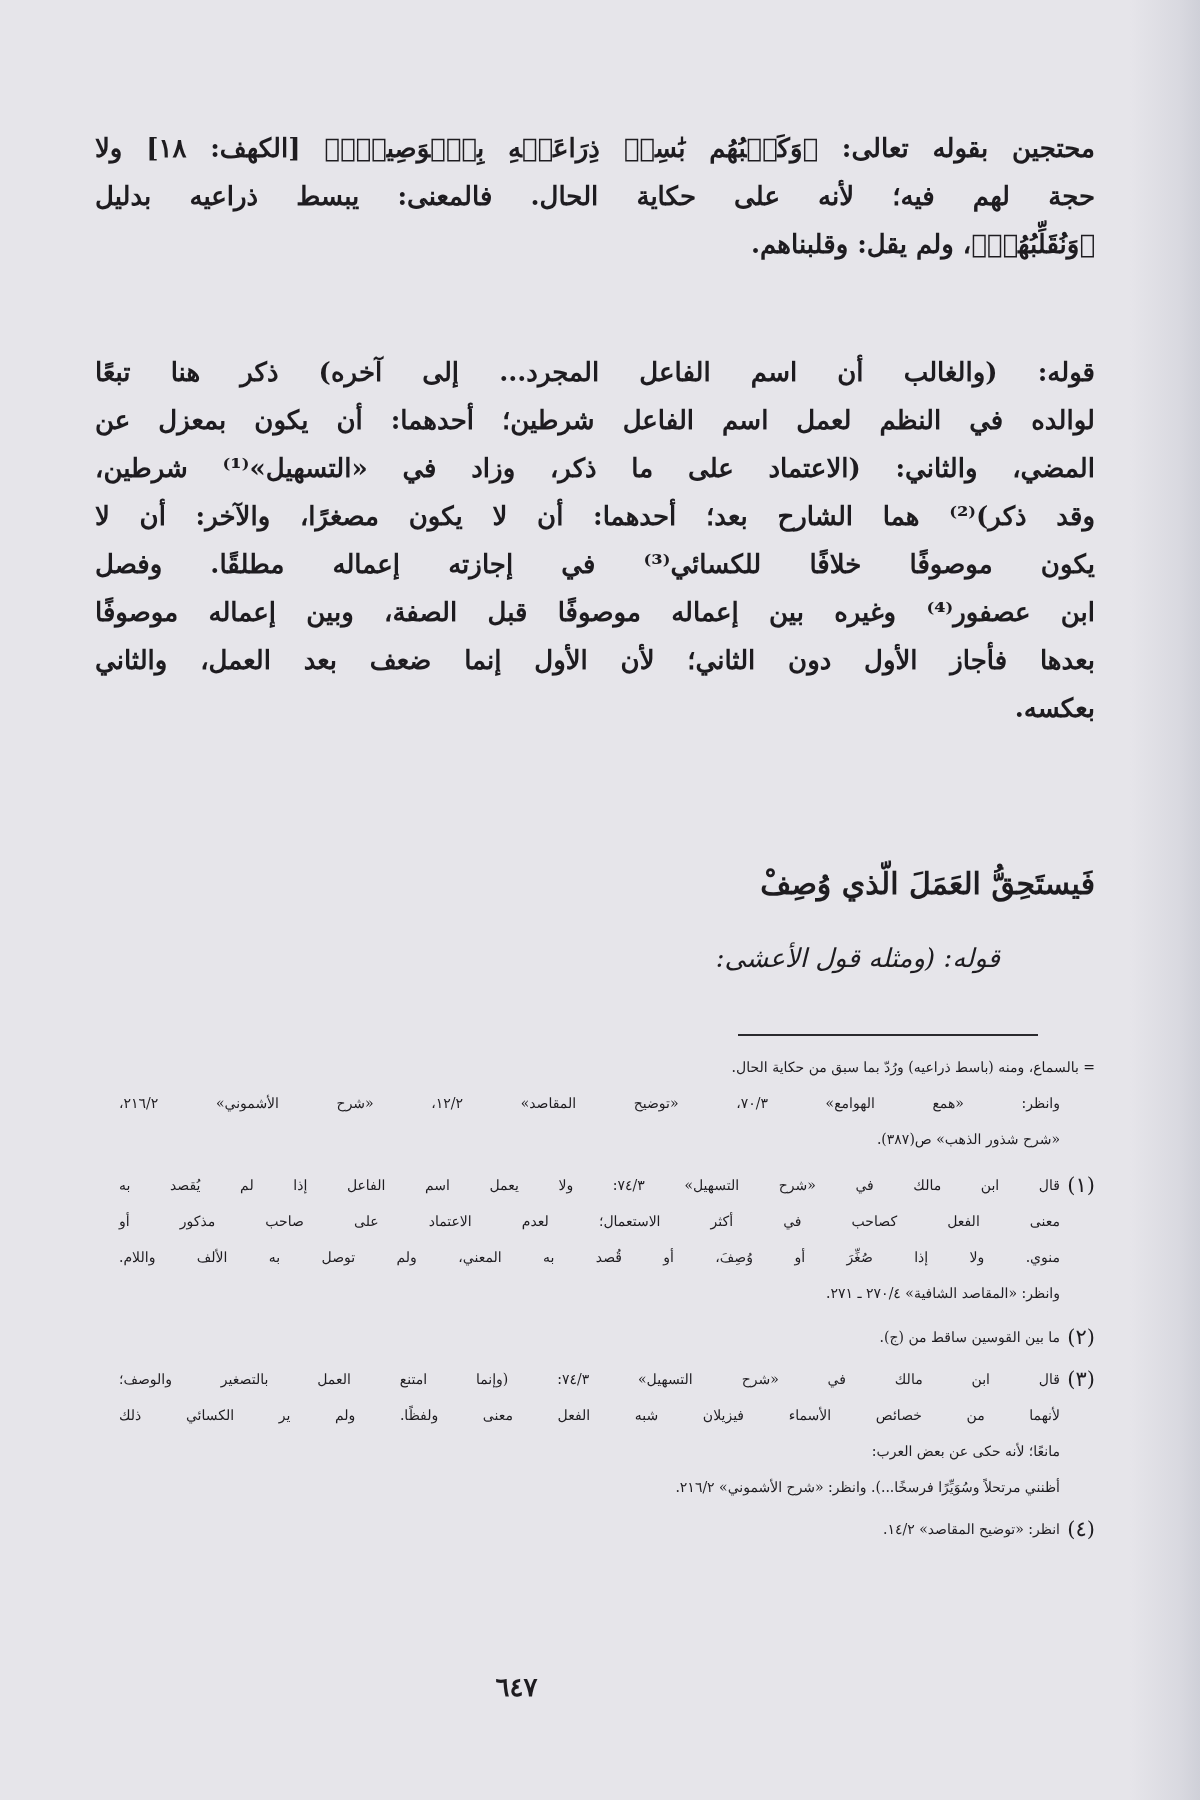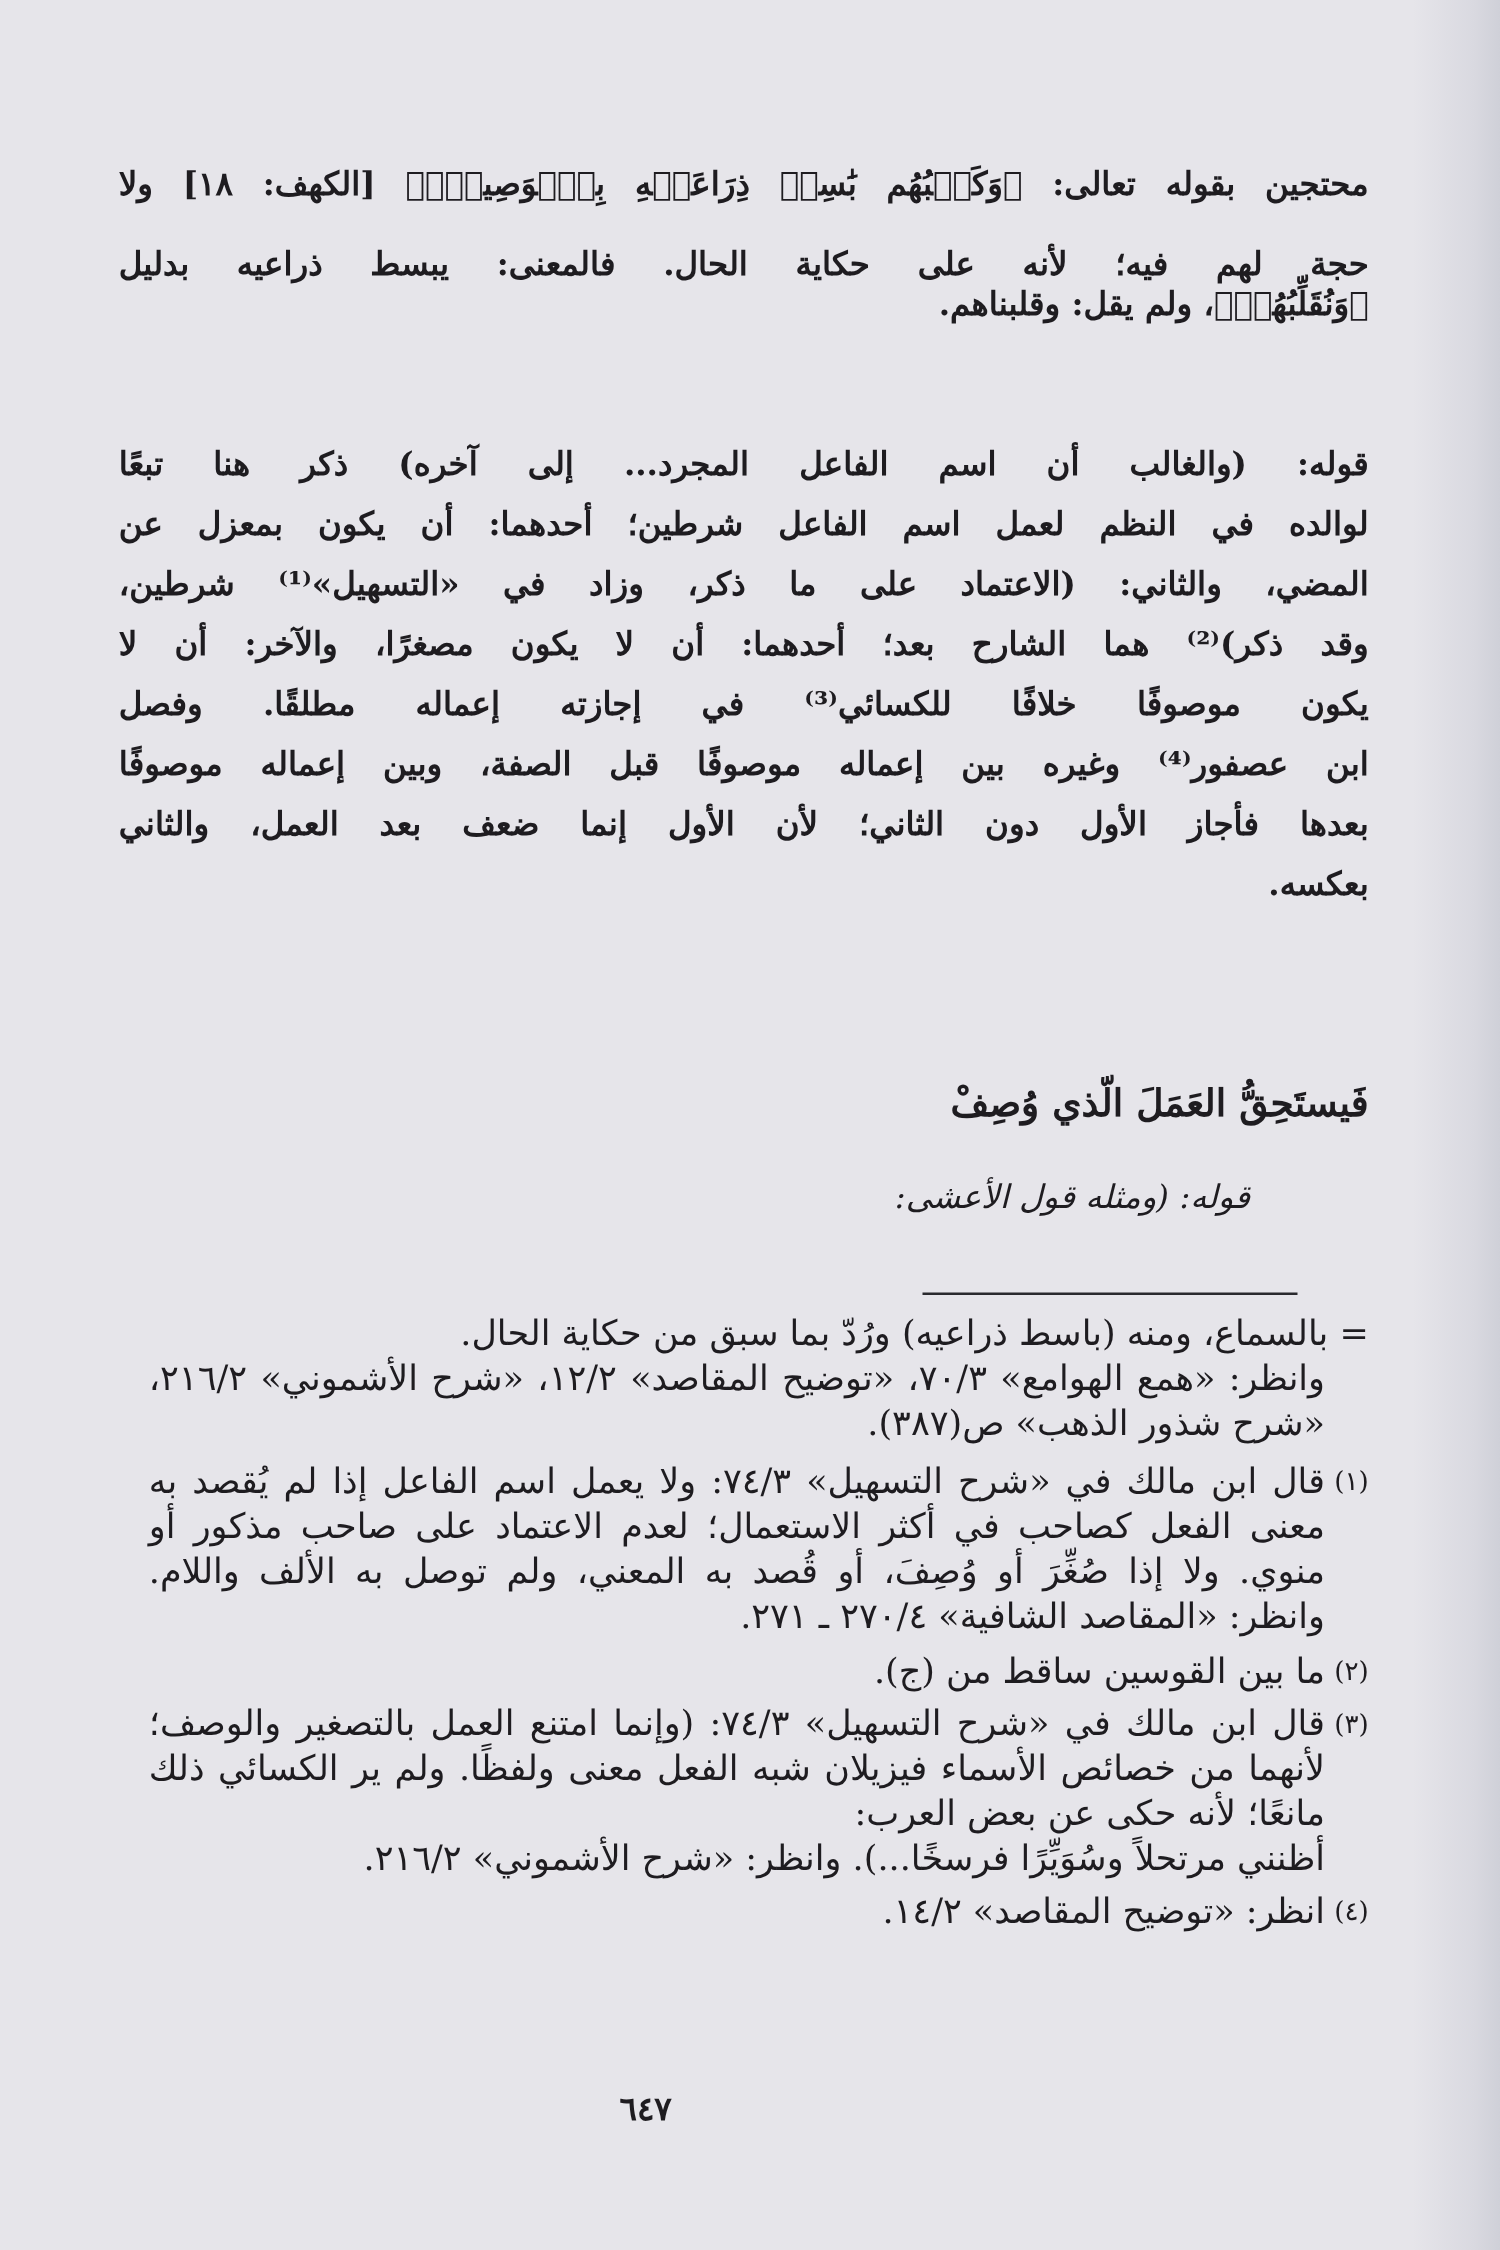--- a/index.html
+++ b/index.html
@@ -30,39 +30,39 @@
     position: absolute; direction: rtl; right: 200px; top: 938px;
     font-size: 26px; line-height: 40px; white-space: nowrap; font-style: italic;
   }
   .rule {
     position: absolute; top: 1034px; left: 738px; width: 300px; height: 2px;
     background: #2a2a2e;
   }
   .fn {
     position: absolute; direction: rtl; white-space: nowrap;
     right: 140px; left: 95px;
-    font-size: 28px; line-height: 34px;
+    font-size: 14px; line-height: 34px;
     text-align: justify; text-align-last: justify; margin-left: 24px;
   }
   .fn.last { text-align-last: right; }
   .fn-num {
     position: absolute; direction: rtl; right: 105px; font-size: 21px; line-height: 34px;
   }
   .page-number {
     position: absolute; top: 1672px; left: 0; width: 1033px; text-align: center;
     font-size: 26px; font-weight: bold; direction: rtl;
   }
 </style>
 </head>
 <body>
 
 <div class="page-edge"></div>
 
 <div class="line" style="top:128px">محتجين بقوله تعالى: ﴿وَكَلۡبُهُم بَٰسِطٞ ذِرَاعَيۡهِ بِٱلۡوَصِيدِۚ﴾ [الكهف: ١٨] ولا</div>
-<div class="line" style="top:192px">حجة لهم فيه؛ لأنه على حكاية الحال. فالمعنى: يبسط ذراعيه بدليل</div>
+<div class="line" style="top:176px">حجة لهم فيه؛ لأنه على حكاية الحال. فالمعنى: يبسط ذراعيه بدليل</div>
 <div class="line last" style="top:224px">﴿وَنُقَلِّبُهُمۡ﴾، ولم يقل: وقلبناهم.</div>
 
 <div class="line" style="top:352px">قوله: (والغالب أن اسم الفاعل المجرد... إلى آخره) ذكر هنا تبعًا</div>
 <div class="line" style="top:400px">لوالده في النظم لعمل اسم الفاعل شرطين؛ أحدهما: أن يكون بمعزل عن</div>
 <div class="line" style="top:448px">المضي، والثاني: (الاعتماد على ما ذكر، وزاد في «التسهيل»⁽¹⁾ شرطين،</div>
 <div class="line" style="top:496px">وقد ذكر)⁽²⁾ هما الشارح بعد؛ أحدهما: أن لا يكون مصغرًا، والآخر: أن لا</div>
 <div class="line" style="top:544px">يكون موصوفًا خلافًا للكسائي⁽³⁾ في إجازته إعماله مطلقًا. وفصل</div>
 <div class="line" style="top:592px">ابن عصفور⁽⁴⁾ وغيره بين إعماله موصوفًا قبل الصفة، وبين إعماله موصوفًا</div>
 <div class="line" style="top:640px">بعدها فأجاز الأول دون الثاني؛ لأن الأول إنما ضعف بعد العمل، والثاني</div>
 <div class="line last" style="top:688px">بعكسه.</div>

